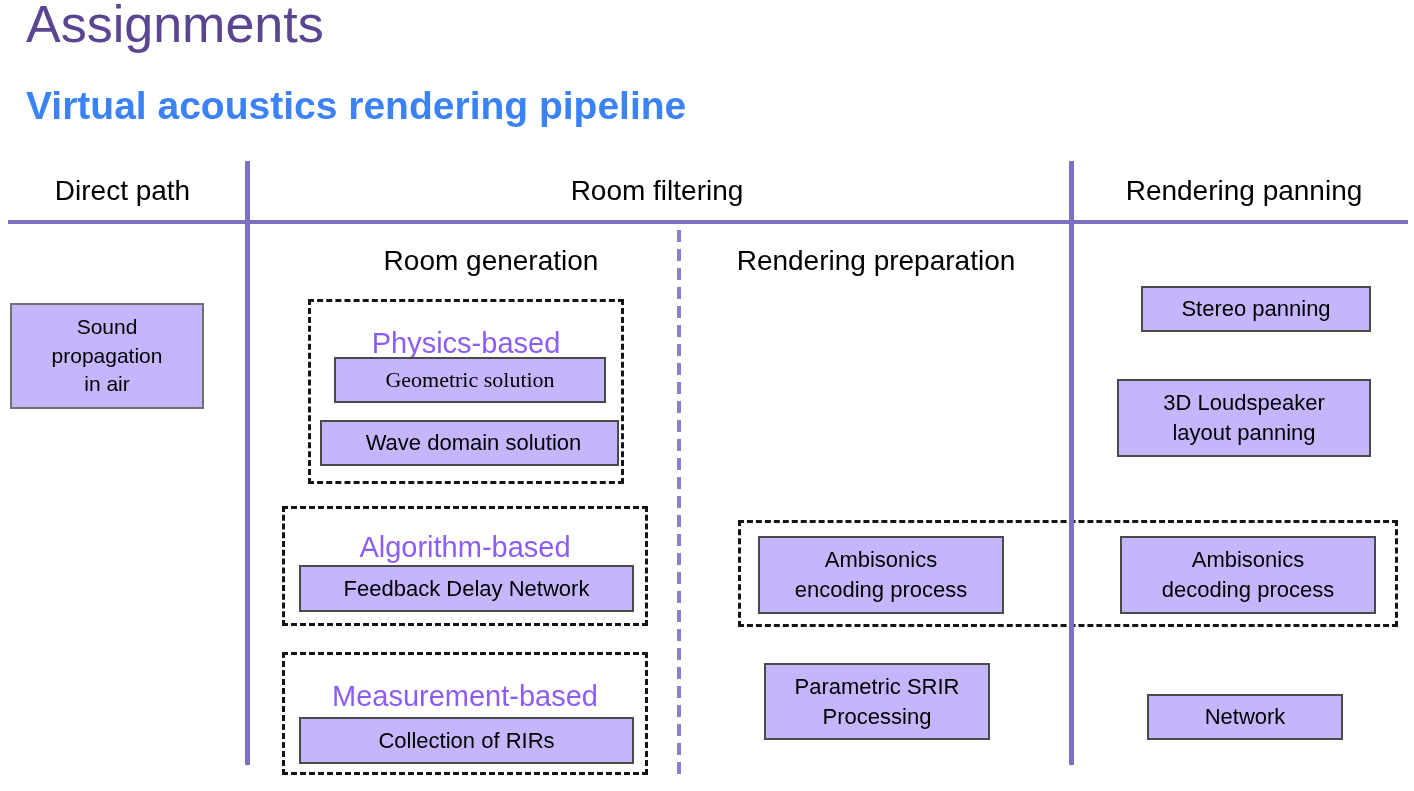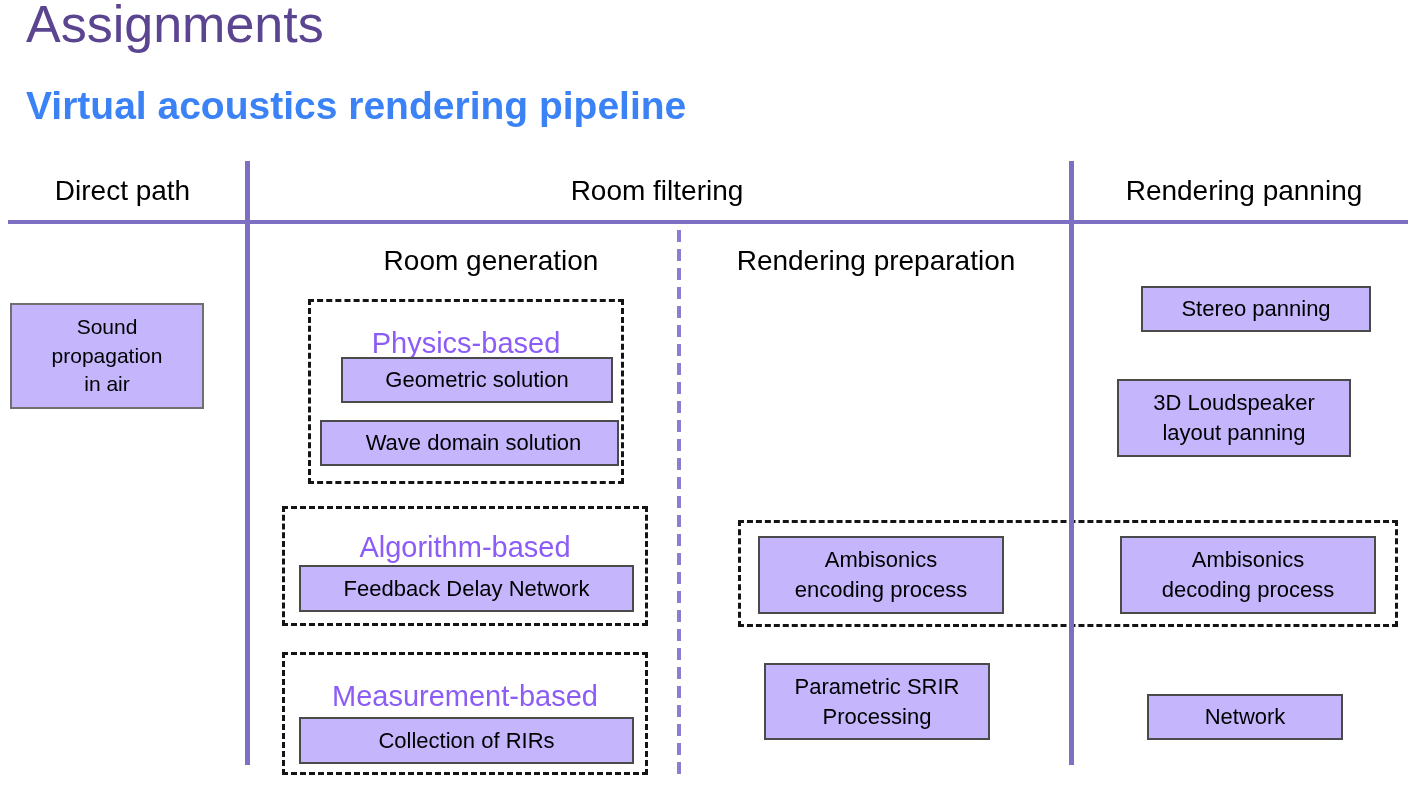--- a/index.html
+++ b/index.html
@@ -67,21 +67,21 @@
 
   <div class="colhead" style="left:250px; width:430px; top:245px;margin-left:26px;">Room generation</div>
   <div class="colhead" style="left:683px; width:386px; top:245px;">Rendering preparation</div>
 
   <div class="box light" style="left:10px; top:303px; width:194px; height:106px;">Sound
 propagation
 in air</div>
 
   <div class="dashedgroup" style="left:308px; top:299px; width:316px; height:185px;">
     <div class="grouplabel" style="top:17px;">Physics-based</div>
-    <div class="box" style="left:30px; top:55px; width:272px; height:46px;">Geometric solution</div>
+    <div class="box" style="left:23px; top:55px; width:272px; height:46px;font-family:Liberation Serif, serif;">Geometric solution</div>
     <div class="box" style="left:9px; top:118px; width:299px; height:46px;padding-left:8px;">Wave domain solution</div>
   </div>
 
   <div class="dashedgroup" style="left:282px; top:506px; width:366px; height:120px;">
     <div class="grouplabel" style="top:14px;">Algorithm-based</div>
     <div class="box" style="left:14px; top:56px; width:335px; height:47px;">Feedback Delay Network</div>
   </div>
 
   <div class="dashedgroup" style="left:282px; top:652px; width:366px; height:123px;">
     <div class="grouplabel" style="top:17px;">Measurement-based</div>
@@ -92,17 +92,17 @@
     <div class="box" style="left:17px; top:13px; width:246px; height:78px;">Ambisonics
 encoding process</div>
     <div class="box" style="left:379px; top:13px; width:256px; height:78px;">Ambisonics
 decoding process</div>
   </div>
 
   <div class="box" style="left:764px; top:663px; width:226px; height:77px;">Parametric SRIR
 Processing</div>
 
   <div class="box" style="left:1141px; top:286px; width:230px; height:46px;">Stereo panning</div>
-  <div class="box" style="left:1117px; top:379px; width:234px; height:78px;">3D Loudspeaker
+  <div class="box" style="left:1117px; top:379px; width:254px; height:78px;">3D Loudspeaker
 layout panning</div>
   <div class="box" style="left:1147px; top:694px; width:196px; height:46px;">Network</div>
 
 </div>
 
 </body></html>

